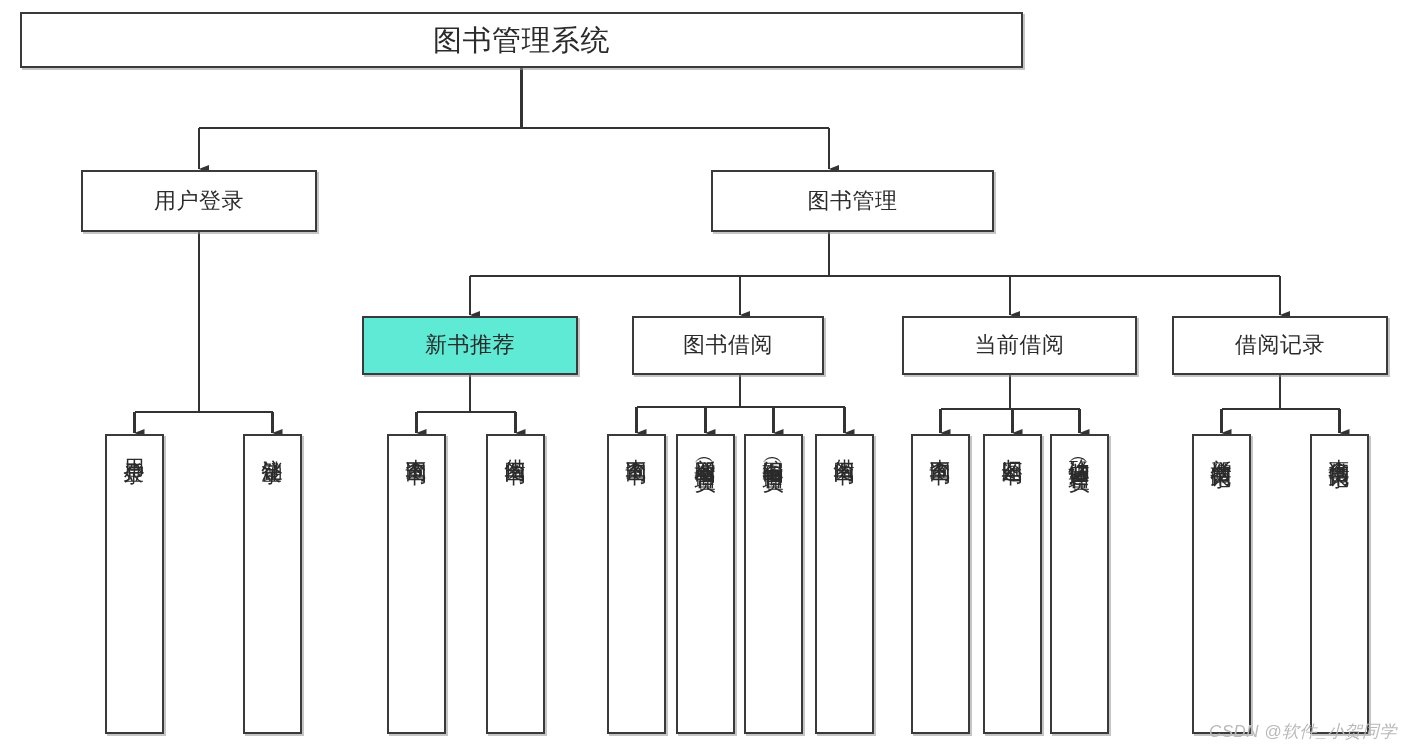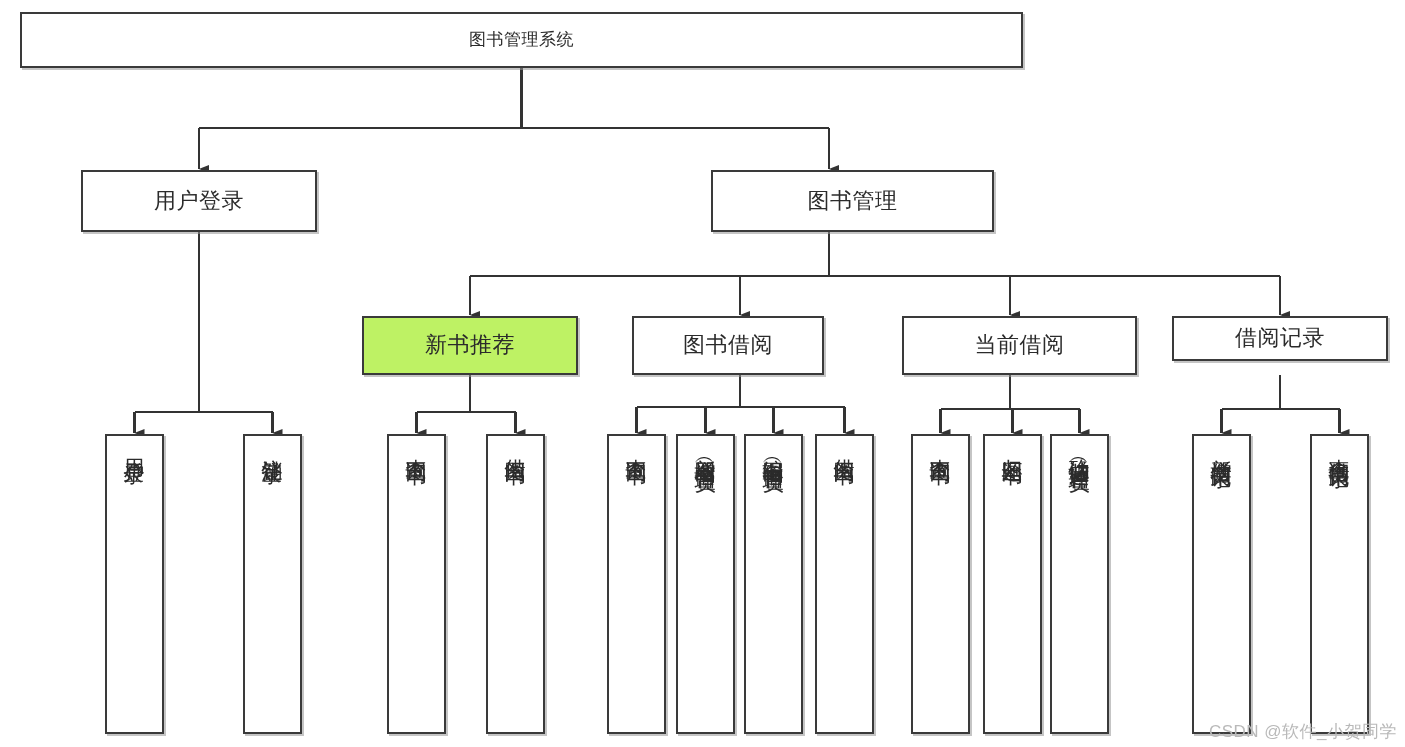--- a/index.html
+++ b/index.html
@@ -55,30 +55,31 @@
     padding-top: 6px;
   }
   .node-box.vertical .node-label {
     writing-mode: vertical-rl;
     text-orientation: upright;
     font-size: 21px;
     letter-spacing: 2px;
     line-height: 1;
     white-space: nowrap;
   }
-  .node-box.root .node-label { font-size: 17px; }
+  .node-box.root .node-label { font-size: 29px; }
   .watermark {
     position: absolute;
     right: 8px;
     bottom: 4px;
     font-size: 17px;
     color: #b9b9b9;
     letter-spacing: 0.5px;
     user-select: none;
     white-space: nowrap;
+    font-style: italic;
   }
 </style>
 </head>
 <body>
 
 <div id="diagram-root">
   <svg class="flow-canvas" viewBox="0 0 1405 747" preserveAspectRatio="none">
     <defs>
       <marker id="arrowhead" markerWidth="9" markerHeight="11" refX="4.5" refY="10.4" orient="auto-start-reverse" markerUnits="userSpaceOnUse">
         <path d="M0.6,0.4 L4.5,10.6 L8.4,0.4 Z" fill="#333333"></path>
@@ -124,30 +125,30 @@
   <div id="nodes-group">
       <div class="node-box horizontal root" style="left: 20px; top: 12px; width: 1003px; height: 56px; border-color: rgb(58, 58, 58); background: rgb(255, 255, 255);">
         <span class="node-label" style="color: rgb(43, 43, 43);">图书管理系统</span>
       </div>
       <div class="node-box horizontal" style="left: 81px; top: 170px; width: 236px; height: 62px; border-color: rgb(58, 58, 58); background: rgb(255, 255, 255);">
         <span class="node-label" style="color: rgb(43, 43, 43);">用户登录</span>
       </div>
       <div class="node-box horizontal" style="left: 711px; top: 170px; width: 283px; height: 62px; border-color: rgb(58, 58, 58); background: rgb(255, 255, 255);">
         <span class="node-label" style="color: rgb(43, 43, 43);">图书管理</span>
       </div>
-      <div class="node-box horizontal" style="left: 362px; top: 316px; width: 216px; height: 59px; border-color: rgb(58, 58, 58); background: #bef264;">
+      <div class="node-box horizontal" style="left: 362px; top: 316px; width: 216px; height: 59px; border-color: rgb(58, 58, 58); background: #5eead4;">
         <span class="node-label" style="color: rgb(43, 43, 43);">新书推荐</span>
       </div>
       <div class="node-box horizontal" style="left: 632px; top: 316px; width: 192px; height: 59px; border-color: rgb(58, 58, 58); background: rgb(255, 255, 255);">
         <span class="node-label" style="color: rgb(43, 43, 43);">图书借阅</span>
       </div>
       <div class="node-box horizontal" style="left: 902px; top: 316px; width: 235px; height: 59px; border-color: rgb(58, 58, 58); background: rgb(255, 255, 255);">
         <span class="node-label" style="color: rgb(43, 43, 43);">当前借阅</span>
       </div>
-      <div class="node-box horizontal" style="left: 1172px; top: 316px; width: 216px; height: 45px; border-color: rgb(58, 58, 58); background: rgb(255, 255, 255);">
+      <div class="node-box horizontal" style="left: 1172px; top: 316px; width: 216px; height: 59px; border-color: rgb(58, 58, 58); background: rgb(255, 255, 255);">
         <span class="node-label" style="color: rgb(43, 43, 43);">借阅记录</span>
       </div>
       <div class="node-box vertical" style="left: 105px; top: 434px; width: 59px; height: 300px; border-color: rgb(58, 58, 58); background: rgb(255, 255, 255);">
         <span class="node-label" style="color: rgb(43, 43, 43);">用户登录</span>
       </div>
       <div class="node-box vertical" style="left: 243px; top: 434px; width: 59px; height: 300px; border-color: rgb(58, 58, 58); background: rgb(255, 255, 255);">
         <span class="node-label" style="color: rgb(43, 43, 43);">注销登录</span>
       </div>
       <div class="node-box vertical" style="left: 387px; top: 434px; width: 59px; height: 300px; border-color: rgb(58, 58, 58); background: rgb(255, 255, 255);">
         <span class="node-label" style="color: rgb(43, 43, 43);">查询图书</span>

